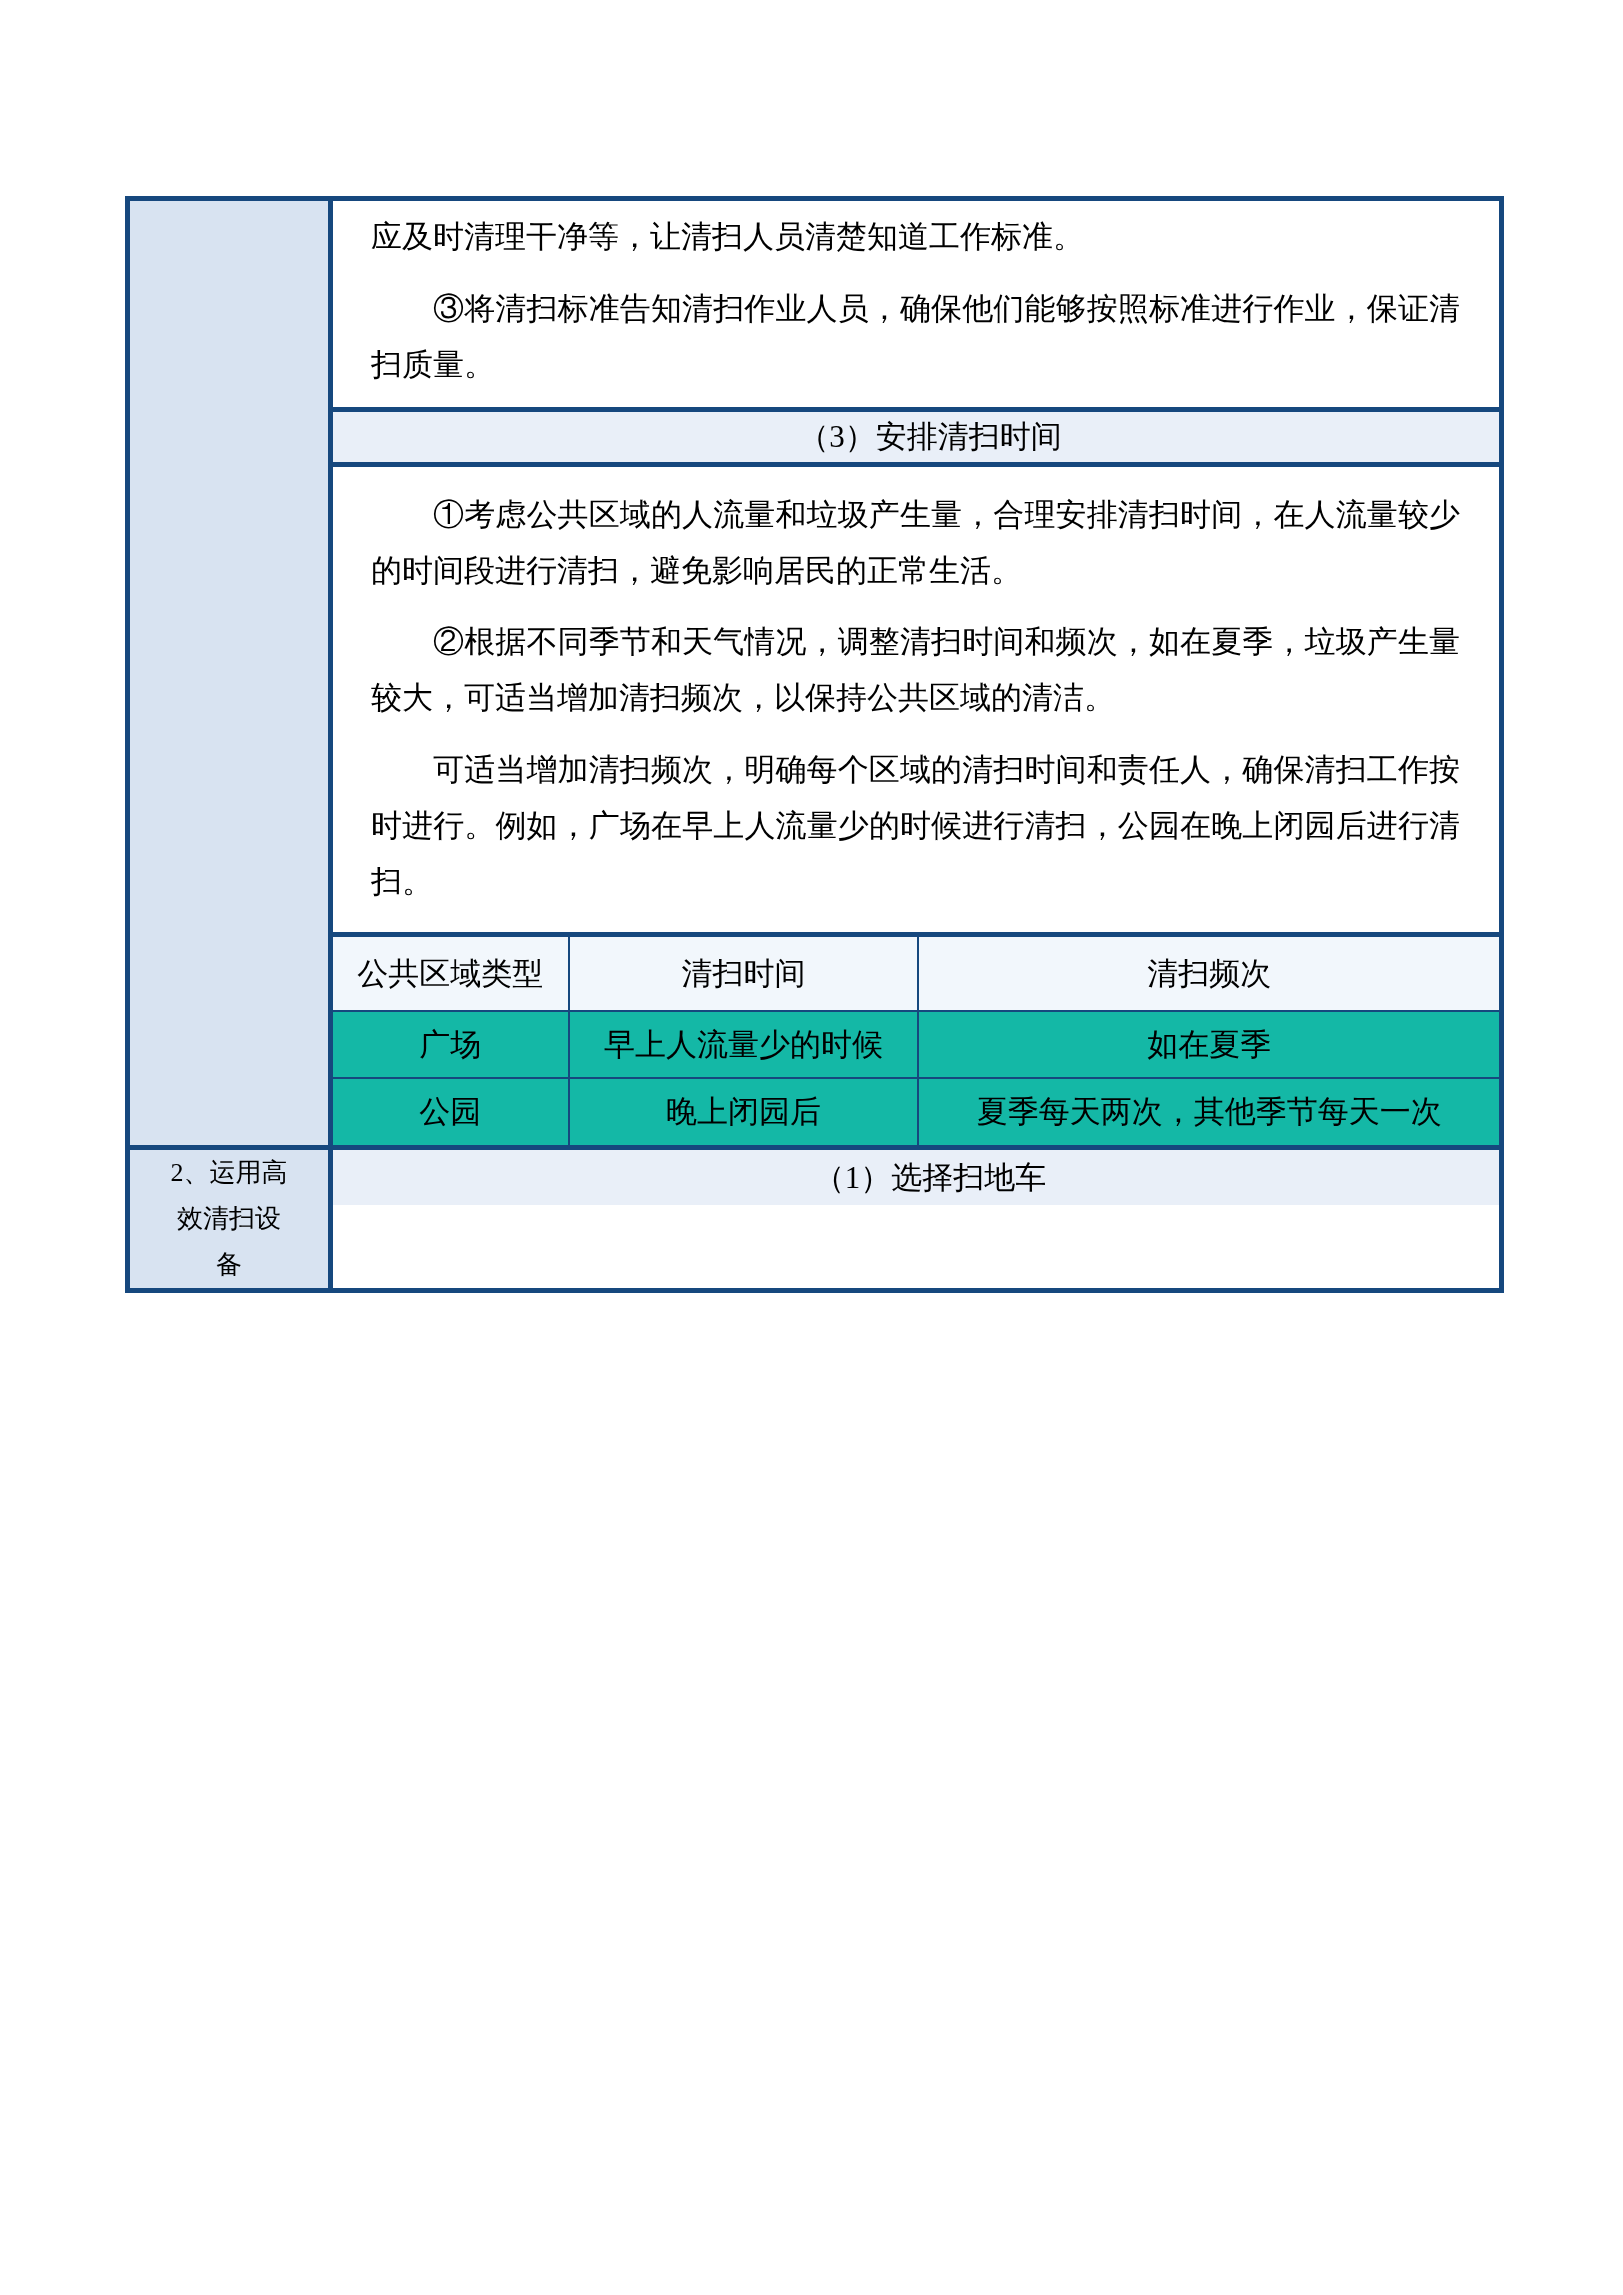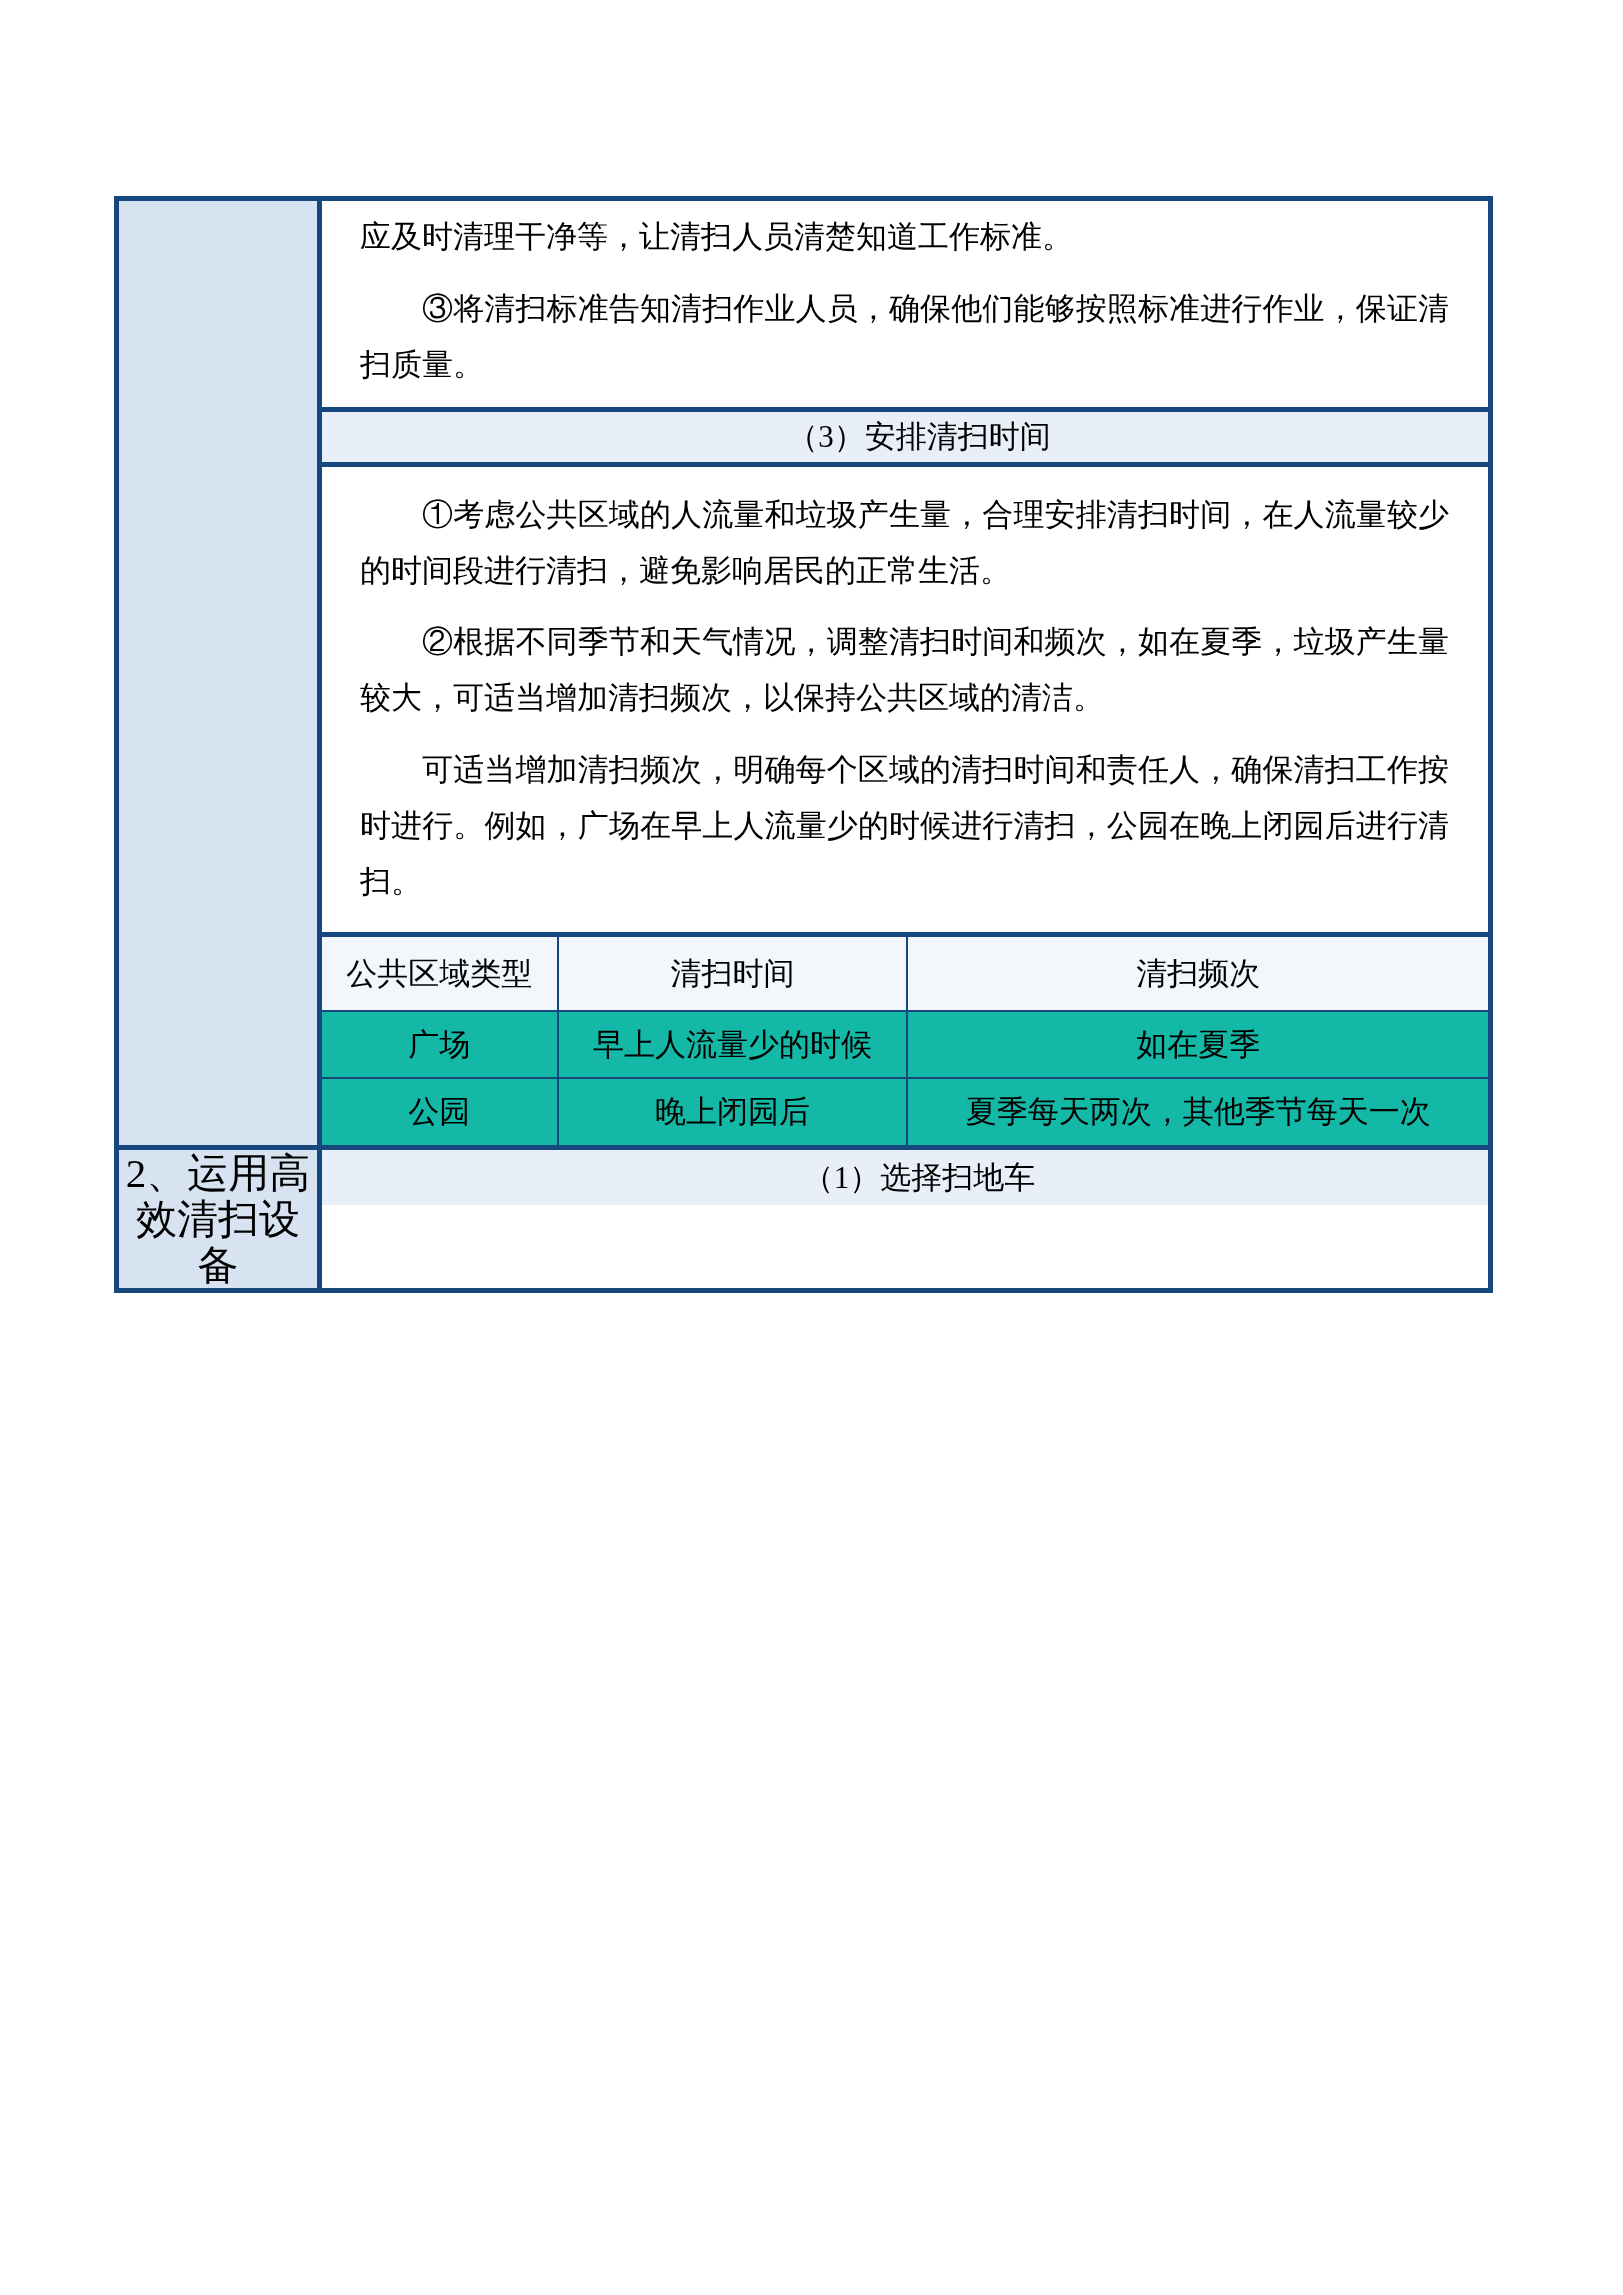--- a/index.html
+++ b/index.html
@@ -16,36 +16,36 @@
   .page {
     position: relative;
     width: 1623px;
     height: 2295px;
     background: var(--page-bg);
     margin: 0 auto;
     overflow: hidden;
   }
   .doc-table {
     position: absolute;
-    left: 114px;
+    left: 125px;
     top: 196px;
     width: 1379px;
     border: 5.9px solid var(--border);
     background: #fff;
   }
   .outer-row { display: grid; grid-template-columns: 203px 1fr; }
   .outer-row + .outer-row { border-top: 5.9px solid var(--border); }
   .label-cell {
     background: var(--label-bg);
     border-right: 5.9px solid var(--border);
     display: flex;
     flex-direction: column;
     align-items: center;
     justify-content: center;
-    font-size: 41px;
+    font-size: 26px;
     line-height: 46px;
     text-align: center;
   }
   .content-cell { background: #fff; display: flex; flex-direction: column; }
   .content-cell > * + * { border-top: 5.9px solid var(--border); }
   .text-block { padding: 7.9px 39px 14.4px 38px; }
   .text-block.tall { padding: 19.6px 39px 22px 38px; }
   .text-block.last { padding: 11.8px 39px 19.6px 38px; flex: 1; }
   .text-block p {
     font-size: 31px;

